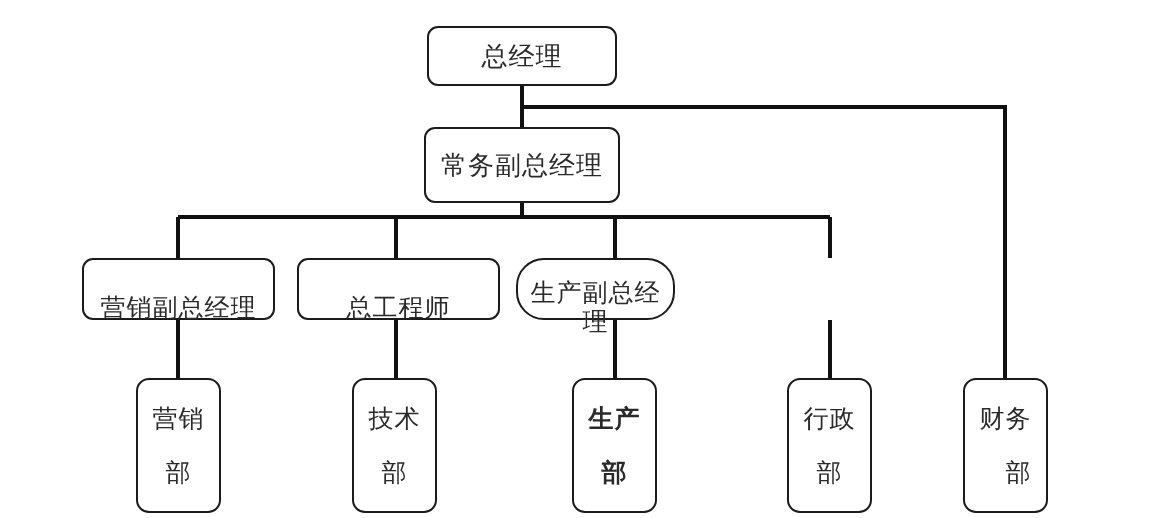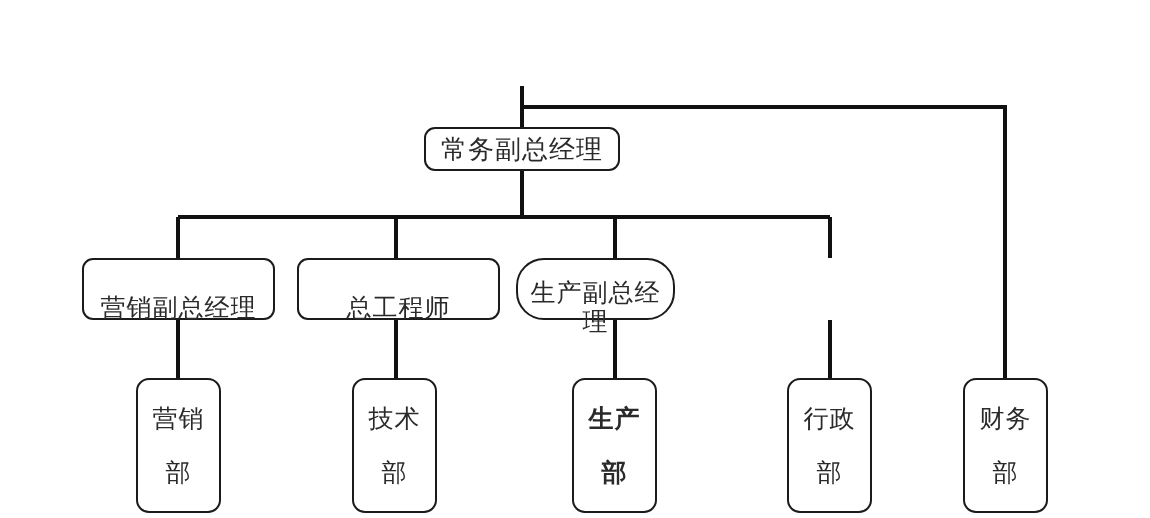--- a/index.html
+++ b/index.html
@@ -98,22 +98,25 @@
       <path d="M 615 217 L 615 258"></path>
       <path d="M 830 217 L 830 258"></path>
 
       <path d="M 178 320 L 178 378"></path>
       <path d="M 396 320 L 396 378"></path>
       <path d="M 615 320 L 615 378"></path>
       <path d="M 830 320 L 830 378"></path>
     </g>
   </svg>
 
+  <div class="node level-0" style="left:427px; top:26px; width:190px; height:60px;">
+    <span class="label">总经理</span>
+  </div>
 
-  <div class="node level-1" style="left:424px; top:127px; width:196px; height:44px;">
+  <div class="node level-1" style="left:424px; top:127px; width:196px; height:76px;">
     <span class="label">常务副总经理</span>
   </div>
 
   <div class="node level-2" style="left:82px; top:258px; width:193px; height:62px;">
     <span class="label">营销副总经理</span>
   </div>
 
   <div class="node level-2" style="left:297px; top:258px; width:203px; height:62px;">
     <span class="label">总工程师</span>
   </div>
@@ -136,18 +139,18 @@
   <div class="node level-3" style="left:572px; top:378px; width:85px; height:135px;font-weight:bold;">
     <span class="label">生产
 部</span>
   </div>
 
   <div class="node level-3" style="left:787px; top:378px; width:85px; height:135px;justify-content:center;">
     <span class="label">行政
 部</span>
   </div>
 
-  <div class="node level-3" style="left:963px; top:378px; width:85px; height:135px;">
+  <div class="node level-3" style="left:963px; top:378px; width:85px; height:135px;text-align:right;">
     <span class="label">财务
 部</span>
   </div>
 
 </div>
 
 </body></html>

